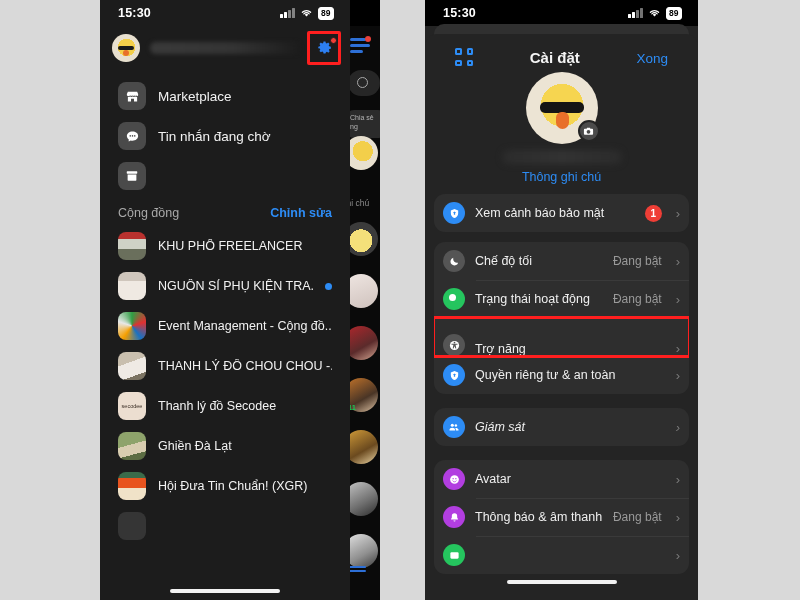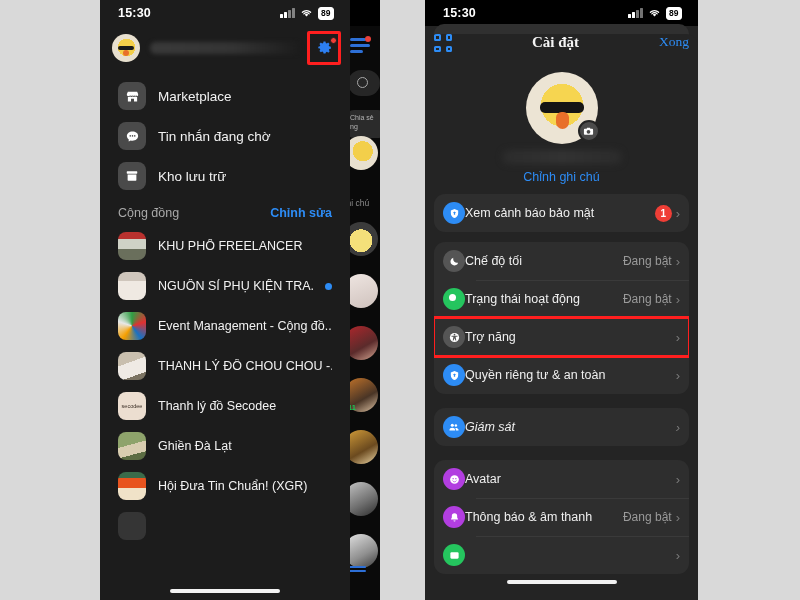--- a/index.html
+++ b/index.html
@@ -136,23 +136,22 @@
   #right-body { position:absolute; top:0; left:0; right:0; bottom:0; background:#242424; }
   .sheet-peek {
     position:absolute; top:24px; left:9px; right:9px; height:16px;
     background:#303030; border-radius:10px 10px 0 0;
   }
   .sheet {
     position:absolute; top:34px; left:0; right:0; bottom:0;
     background:#242424; border-radius:12px 12px 0 0; overflow:hidden;
   }
   .sheet-head {
-    height:32px; display:flex; align-items:flex-start; justify-content:space-between;
-    padding: 0 9px;
-    font-family: Liberation Serif, serif;
+    height:32px; display:flex; align-items:flex-end; justify-content:space-between;
+    padding: 0 30px;
   }
   .qr { width:18px; height:18px; position:relative; }
   .qr b {
     position:absolute; width:6.5px; height:6.5px; border:2px solid #2d8cf5; border-radius:1.5px;
   }
   .qr b:nth-child(1){ left:0; top:0 } .qr b:nth-child(2){ right:0; top:0 }
   .qr b:nth-child(3){ left:0; bottom:0 } .qr b:nth-child(4){ right:0; bottom:0 }
   .sheet-title { font-size:15px; font-weight:700; color:#f4f4f4; }
   .sheet-done { font-size:13.5px; color:#2d8cf5; }
 
@@ -166,21 +165,21 @@
     background:#4b4b4b; border:2px solid #242424;
     display:flex; align-items:center; justify-content:center; font-size:10px; color:#fff;
   }
   .profile-name {
     margin:6px auto 0; width:120px; height:14px; border-radius:7px;
     background:linear-gradient(90deg,#2c2c2c,#333,#2c2c2c); filter:blur(3px);
   }
   .note-link { margin-top:6px; font-size:12.5px; color:#2d8cf5; }
 
   .group { margin: 10px 9px 0 9px; background:#2e2e2e; border-radius:11px; overflow:hidden; position:relative; }
-  .srow { display:flex; align-items:center; gap:0; height:38px; padding: 0 9px; position:relative; }
+  .srow { display:flex; align-items:center; gap:10px; height:38px; padding: 0 9px; position:relative; }
   .srow + .srow::before {
     content:""; position:absolute; left:42px; right:0; top:0; height:1px; background:#3a3a3a;
   }
   .sico {
     width:22px; height:22px; border-radius:50%; flex:none;
     display:flex; align-items:center; justify-content:center;
     font-size:11px; color:#fff;
   }
   .slabel { font-size:12.5px; color:#efefef; flex:1; white-space:nowrap; }
   .sval { font-size:12px; color:#9a9a9a; }
@@ -288,21 +287,20 @@
           <span class="mlabel">Tin nhắn đang chờ</span>
         </div>
 
         <div class="mrow">
           <span class="mico">
             <svg width="14" height="14" viewBox="0 0 24 24">
               <rect x="3" y="4" width="18" height="4" rx="1" fill="#fff"></rect>
               <path fill="#fff" d="M4.5 9.5h15V19a1 1 0 0 1-1 1h-13a1 1 0 0 1-1-1V9.5zM9 12h6v1.6H9V12z"></path>
             </svg>
           </span>
-          <span class="mlabel">Kho lưu trữ</span>
         </div>
 
         <div class="sec-head">
           <span class="sec-title">Cộng đồng</span>
           <span class="sec-action">Chỉnh sửa</span>
         </div>
 
         <div>
           <div class="crow">
             <span class="cthumb" style="background:linear-gradient(180deg,#b9312e 0 26%,#cfd2c6 26% 62%,#6a6f5c 62% 100%);"></span>
@@ -385,21 +383,21 @@
               <div style="position:absolute;left:14px;top:30px;width:44px;height:11px;background:#151515;border-radius:5px;"></div>
               <div style="position:absolute;left:30px;top:40px;width:13px;height:17px;background:#e8702a;border-radius:6px 6px 7px 7px;"></div>
             </div>
             <span class="cam">
               <svg width="11" height="11" viewBox="0 0 24 24">
                   <path fill="#fff" d="M9 4h6l1.2 2H20a2 2 0 0 1 2 2v9a2 2 0 0 1-2 2H4a2 2 0 0 1-2-2V8a2 2 0 0 1 2-2h3.8L9 4zm3 4.6A4.1 4.1 0 1 0 12 16.8 4.1 4.1 0 0 0 12 8.6z"></path>
                 </svg>
             </span>
           </div>
           <div class="profile-name"></div>
-          <div class="note-link">Chỉnh ghi chú</div>
+          <div class="note-link">Thông ghi chú</div>
         </div>
 
         <div class="group">
           <div class="srow">
             <span class="sico" style="background:#2d8cf5;">
               <svg width="11" height="11" viewBox="0 0 24 24">
                   <path fill="#fff" d="M12 2 4 5.5v6c0 5 3.4 9.2 8 10.5 4.6-1.3 8-5.5 8-10.5v-6L12 2zm0 5.4 3.6 3.6h-2.2v3.6h-2.8V11H8.4L12 7.4z"></path>
                 </svg>
             </span>
             <span class="slabel">Xem cảnh báo bảo mật</span>
@@ -420,21 +418,21 @@
             <span class="chev">›</span>
           </div>
           <div class="srow">
             <span class="sico" style="background:#25c55e;">
               <span style="display:block;width:7px;height:7px;border-radius:50%;background:#fff;margin-right:4px;margin-bottom:4px;"></span>
             </span>
             <span class="slabel">Trạng thái hoạt động</span>
             <span class="sval">Đang bật</span>
             <span class="chev">›</span>
           </div>
-          <div class="srow" style="position:relative;">
+          <div class="srow" style="position:relative;align-items:flex-end;">
             <span class="sico" style="background:#555;">
               <svg width="11" height="11" viewBox="0 0 24 24">
                   <circle cx="12" cy="12" r="10" fill="#fff"></circle>
                   <circle cx="12" cy="5.6" r="1.9" fill="#555"></circle>
                   <path fill="#555" d="M5.5 8.3h13v1.9h-4.1l1.5 8.1-1.9.4-1.9-5.2h-.2l-1.9 5.2-1.9-.4 1.5-8.1H5.5z"></path>
                 </svg>
             </span>
             <span class="slabel">Trợ năng</span>
             <span class="chev">›</span>
             <span class="hl-box" style="top:-2px;bottom:-2px;"></span>

